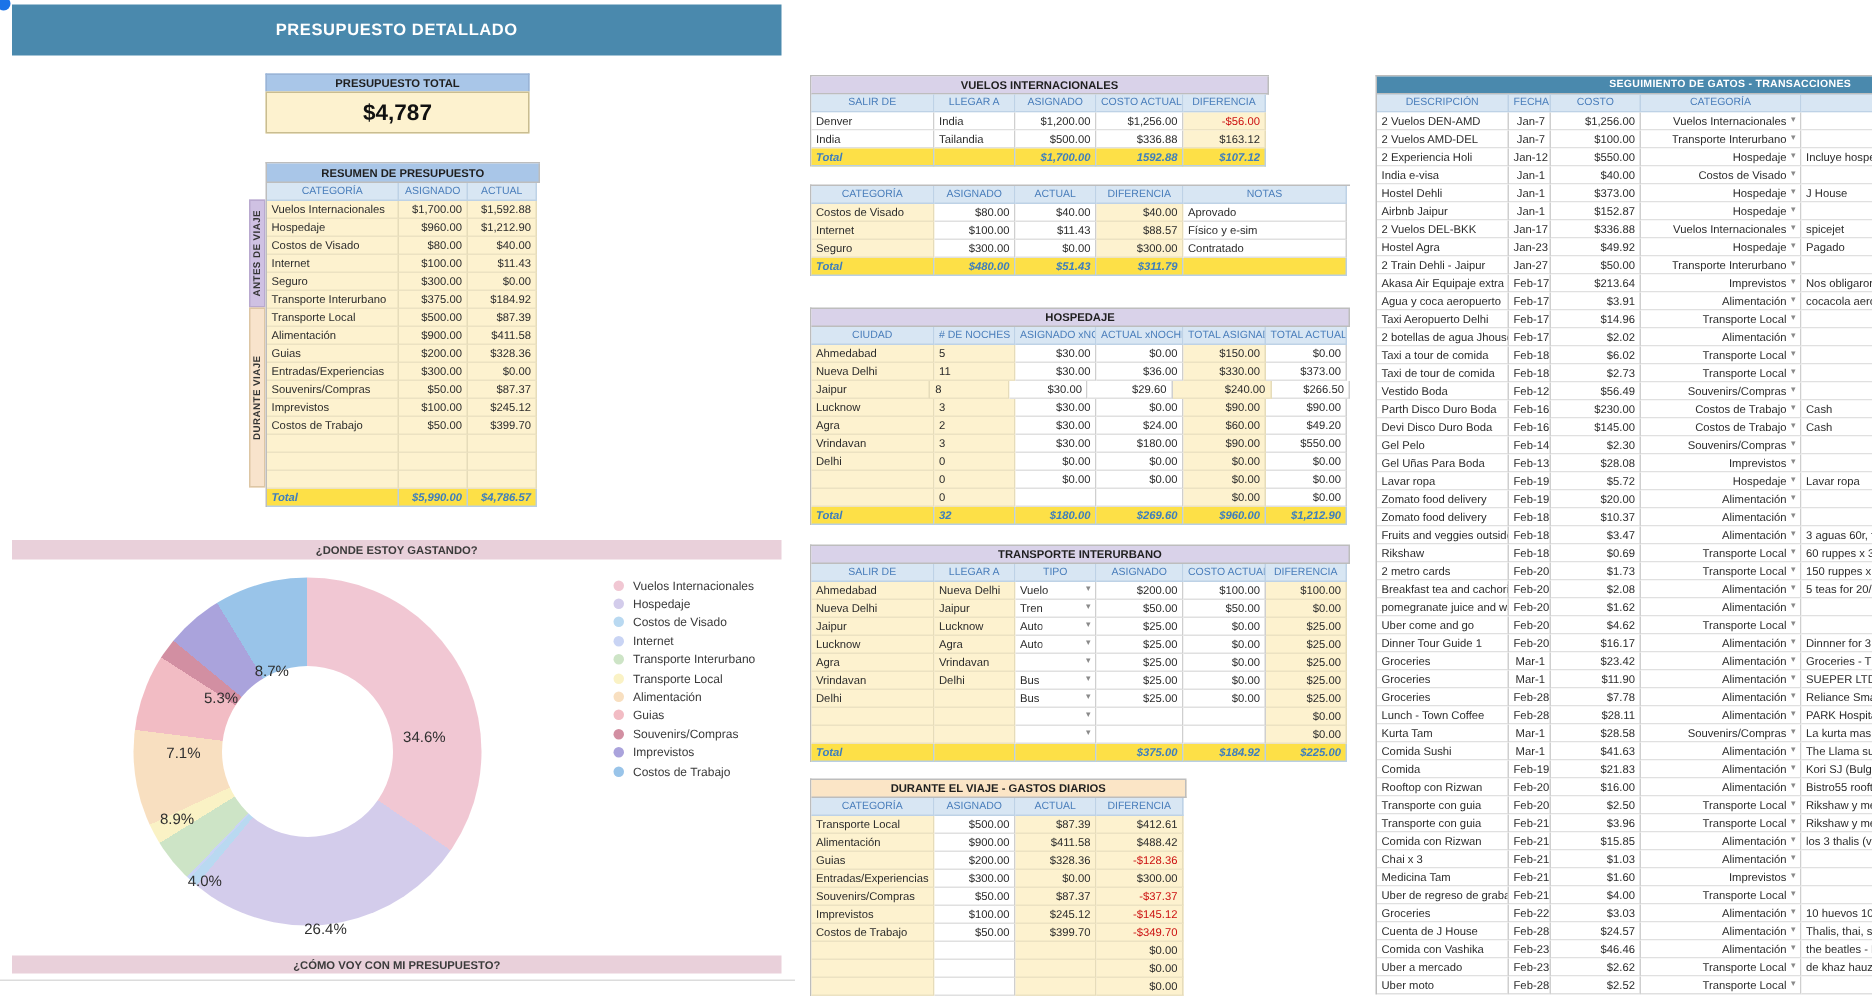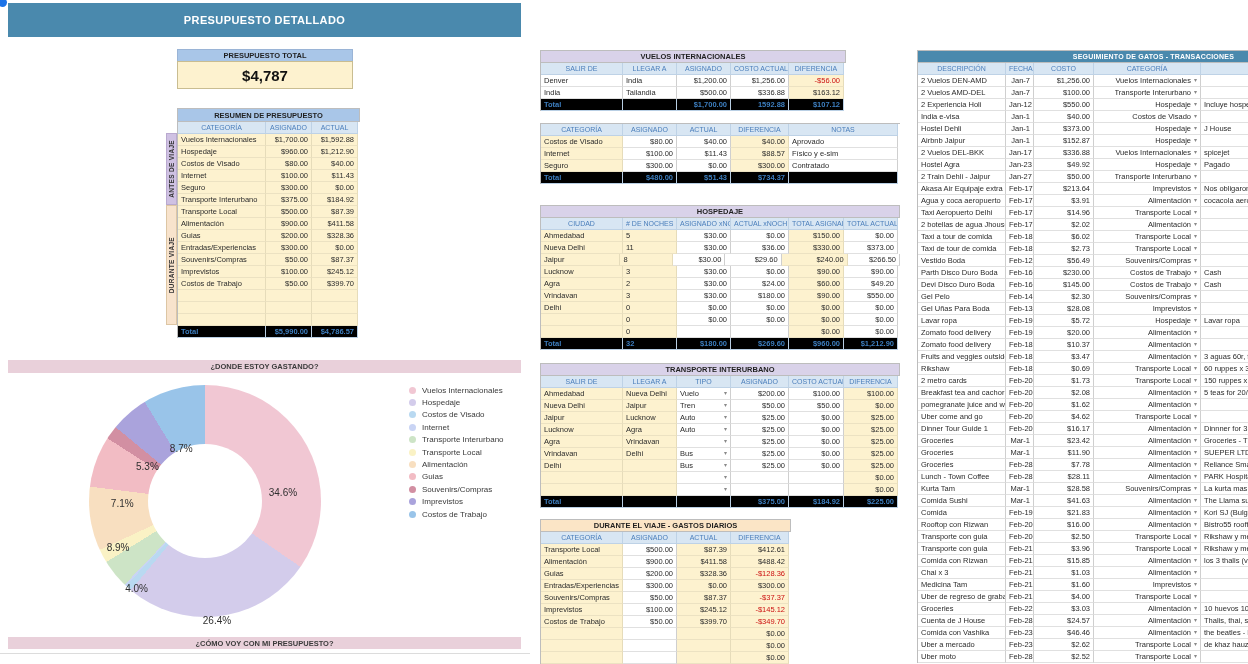--- a/index.html
+++ b/index.html
@@ -18,21 +18,21 @@
         white-space:nowrap;overflow:hidden;background:#fff;color:#2b2b2b;}
   .bg-cream{background:#fdf2cf;border-right-color:#e6dcba;border-bottom-color:#ece2c2;}
   .a-r{text-align:right;} .a-l{text-align:left;}
   .hdr{background:#d8e6f3;color:#4a7ebb;font-size:7px;text-align:center;border-right-color:#bed2e6;border-bottom-color:#bed2e6;}
   .titlebar{box-sizing:border-box;height:12px;line-height:12px;font-size:7.5px;font-weight:bold;text-align:center;
             color:#1f1f1f;border-right:1px solid #bdbdbd;border-bottom:1px solid #bdbdbd;}
   .lav{background:#d9d2e9;}
   .blu{background:#a9c6e8;}
   .pch{background:#fbe5c6;}
   .steel{background:#4a89ad;color:#fff;text-align:right;padding-right:14px;font-size:7px;letter-spacing:.2px;}
-  .totalrow .cell{background:#000000;color:#3d7ebf;font-weight:bold;border-right-color:#b9cfe4;border-bottom-color:#b9cfe4;}
+  .totalrow .cell{background:#fde047;color:#3d7ebf;font-weight:bold;border-right-color:#b9cfe4;border-bottom-color:#b9cfe4;font-style:italic;}
   .neg{color:#cc1111;}
   .ddcell{display:flex;align-items:center;justify-content:space-between;}
   .ddcell.ddr{justify-content:flex-end;}
   .ddcell .ddtxt{overflow:hidden;white-space:nowrap;}
   .dd{color:#8a8a8a;font-size:6px;margin-left:3px;flex:0 0 auto;}
   
   .box-hdr{background:#a9c6e8;font-weight:bold;font-size:7.5px;display:flex;align-items:center;justify-content:center;
            border:1px solid #9ab4d6;border-bottom:none;color:#1f1f1f;}
   .box-val{background:#fdf2cf;font-weight:bold;font-size:15px;display:flex;align-items:center;justify-content:center;
            border:1px solid #c9bd91;color:#111;}
@@ -298,21 +298,21 @@
           <div class="cell bg-cream a-l" style="width: 82px;">Seguro</div>
           <div class="cell a-r" style="width: 54px;">$300.00</div>
           <div class="cell a-r" style="width: 54px;">$0.00</div>
           <div class="cell bg-cream a-r" style="width: 58px;">$300.00</div>
           <div class="cell a-l" style="width: 109px;">Contratado</div>
         </div>
         <div class="trow totalrow">
           <div class="cell bg-cream a-l" style="width: 82px;">Total</div>
           <div class="cell a-r" style="width: 54px;">$480.00</div>
           <div class="cell a-r" style="width: 54px;">$51.43</div>
-          <div class="cell bg-cream a-r" style="width: 58px;">$734.37</div>
+          <div class="cell bg-cream a-r" style="width: 58px;">$311.79</div>
           <div class="cell a-l" style="width: 109px;"></div>
         </div>
       </div>
   </div>
 
   <div class="tbl" style="left:540px;top:205px;width:359px;">
     <div class="titlebar lav">HOSPEDAJE</div>
     <div id="t-hospedaje">
         <div class="trow">
           <div class="cell hdr" style="width: 82px;">CIUDAD</div>

